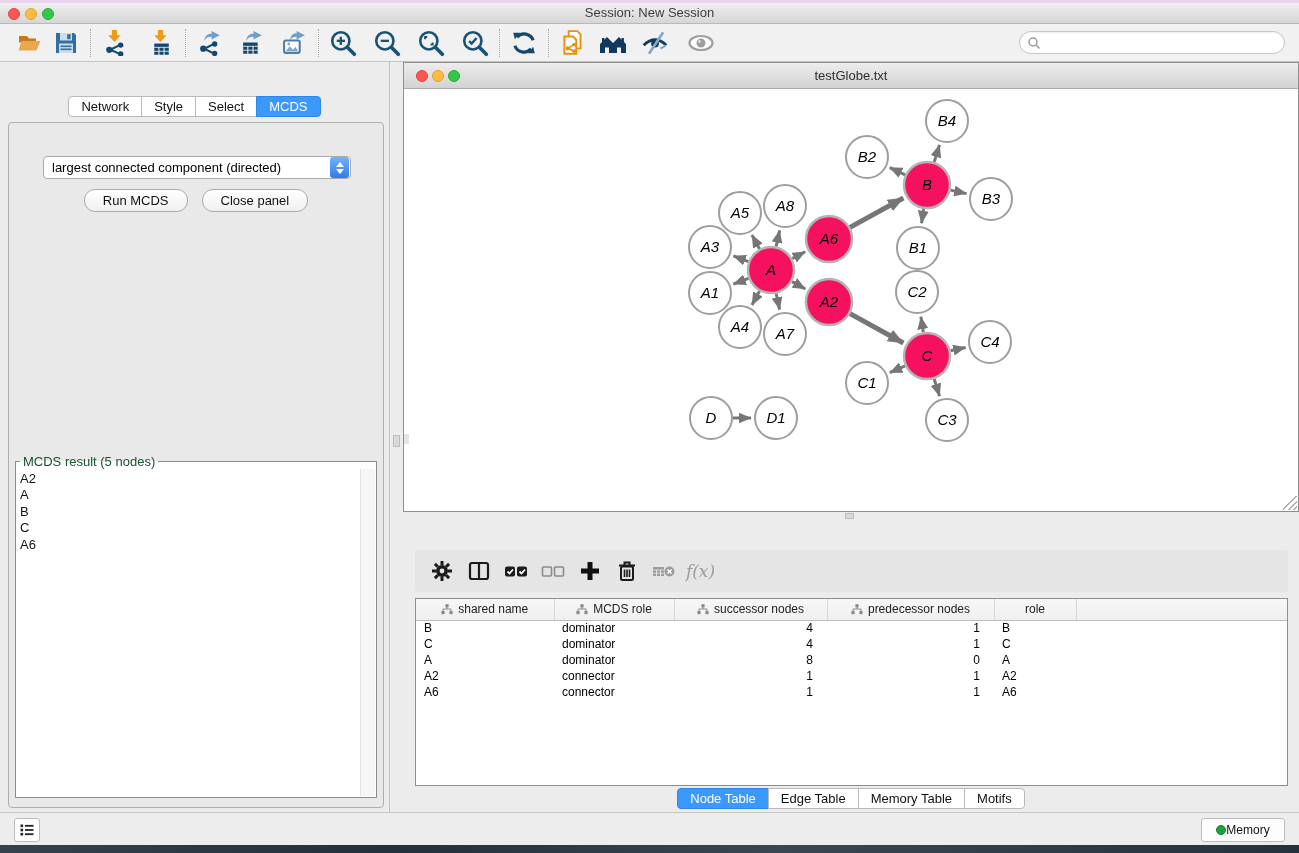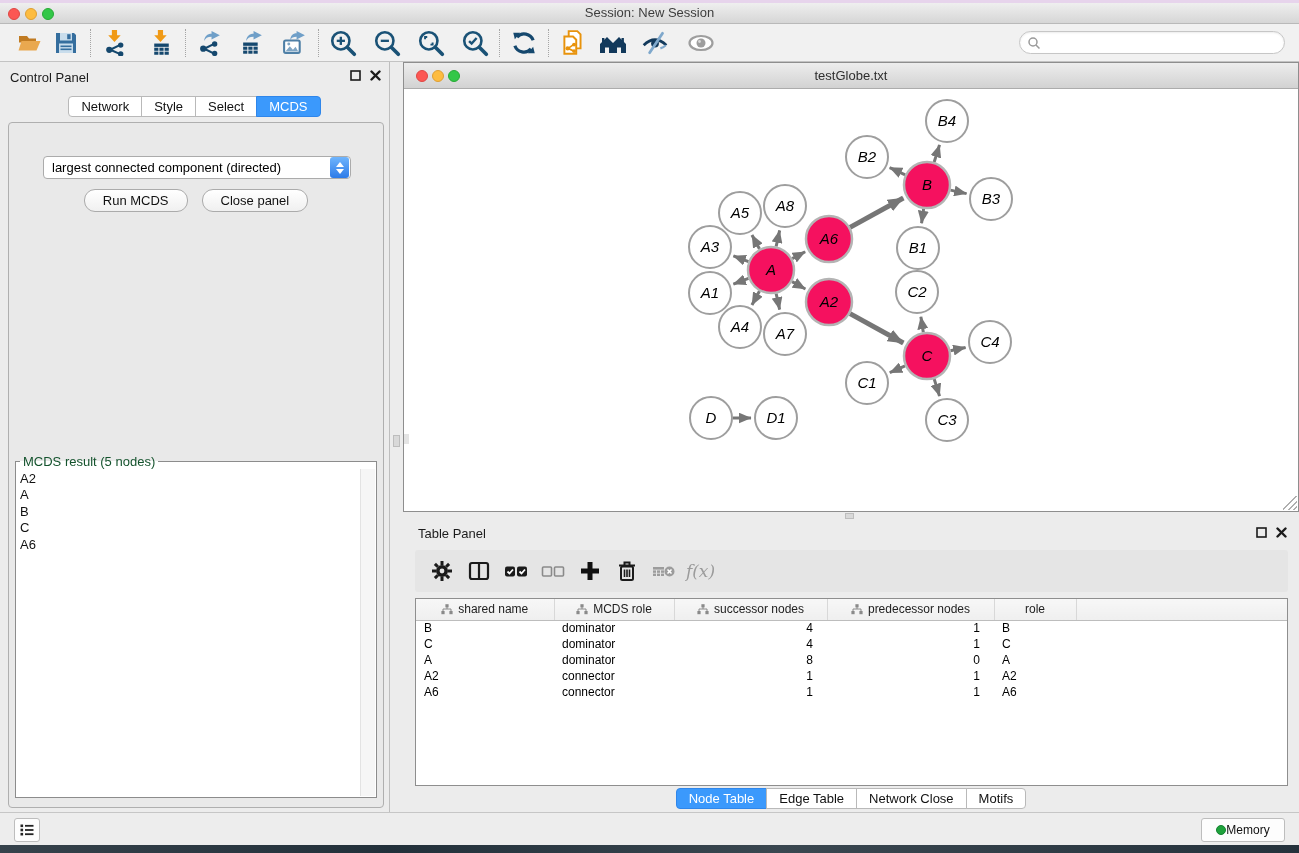--- a/index.html
+++ b/index.html
@@ -283,34 +283,20 @@
   <div class="searchbox">
     <svg width="14" height="14" viewBox="0 0 14 14">
         <circle cx="6" cy="6" r="4" fill="none" stroke="#9A9A9A" stroke-width="1.5"></circle>
         <line x1="9" y1="9" x2="12.5" y2="12.5" stroke="#9A9A9A" stroke-width="1.5"></line>
       </svg>
     <input type="text" placeholder="" style="">
   </div>
 </div>
 
 <div class="abs control-panel">
-  <div class="panel-head">
-    <span class="ptitle">Control Panel</span>
-    <span class="winbtns">
-      <svg width="11" height="11" viewBox="0 0 11 11">
-          <rect x="1" y="1" width="9" height="9" fill="none" stroke="#1b1b1b" stroke-width="1.6"></rect>
-        </svg>
-      <svg width="11" height="11" viewBox="0 0 11 11">
-          <g stroke="#1b1b1b" stroke-width="2.4" stroke-linecap="round">
-            <line x1="1.5" y1="1.5" x2="9.5" y2="9.5"></line>
-            <line x1="9.5" y1="1.5" x2="1.5" y2="9.5"></line>
-          </g>
-        </svg>
-    </span>
-  </div>
   <div class="cp-tabs" id="cp-tabs">
       <div class="seg-tab">Network</div>
       <div class="seg-tab">Style</div>
       <div class="seg-tab">Select</div>
       <div class="seg-tab active">MCDS</div>
     </div>
   <div class="cp-content">
     <div class="combo">
       <span class="val">largest connected component (directed)</span>
       <span class="stepper">
@@ -461,34 +447,20 @@
           <circle cx="372" cy="329" r="21" fill="#FFFFFF" stroke="#9E9E9E" stroke-width="2"></circle>
           <text x="372" y="334" text-anchor="middle" font-size="15" font-family="&quot;Liberation Sans&quot;, sans-serif" fill="#000000">D1</text>
         </g>
       </svg>
     <div class="canvas-mark"></div>
   </div>
   <div class="resize-grip"></div>
 </div>
 
 <div class="abs table-panel">
-  <div class="panel-head">
-    <span class="ptitle" style="left:15px;top:6px;">Table Panel</span>
-    <span class="winbtns" style="right:12px;top:7px;">
-      <svg width="11" height="11" viewBox="0 0 11 11">
-          <rect x="1" y="1" width="9" height="9" fill="none" stroke="#1b1b1b" stroke-width="1.6"></rect>
-        </svg>
-      <svg width="11" height="11" viewBox="0 0 11 11">
-          <g stroke="#1b1b1b" stroke-width="2.4" stroke-linecap="round">
-            <line x1="1.5" y1="1.5" x2="9.5" y2="9.5"></line>
-            <line x1="9.5" y1="1.5" x2="1.5" y2="9.5"></line>
-          </g>
-        </svg>
-    </span>
-  </div>
   <div class="tp-toolbar">
     <div class="tp-icon">
       <svg width="24" height="24" viewBox="0 0 24 24">
           <g stroke="#1b1b1b" stroke-width="3">
             <line x1="12" y1="2" x2="12" y2="6"></line>
             <line x1="12" y1="18" x2="12" y2="22"></line>
             <line x1="2" y1="12" x2="6" y2="12"></line>
             <line x1="18" y1="12" x2="22" y2="12"></line>
             <line x1="4.9" y1="4.9" x2="7.8" y2="7.8"></line>
             <line x1="16.2" y1="16.2" x2="19.1" y2="19.1"></line>
@@ -671,21 +643,21 @@
             <td class="num">1</td>
             <td>A6</td>
             <td></td>
           </tr>
         </tbody>
       </table>
   </div>
   <div class="bottom-tabs" id="bottom-tabs">
       <div class="seg-tab active">Node Table</div>
       <div class="seg-tab">Edge Table</div>
-      <div class="seg-tab">Network Close</div>
+      <div class="seg-tab">Memory Table</div>
       <div class="seg-tab">Motifs</div>
     </div>
 </div>
 
 <div class="abs statusbar">
   <div class="sb-btn sb-left">
     <svg width="16" height="16" viewBox="0 0 16 16">
         <g fill="#222">
           <rect x="1.5" y="2.5" width="2.6" height="2.6"></rect>
           <rect x="1.5" y="6.7" width="2.6" height="2.6"></rect>

